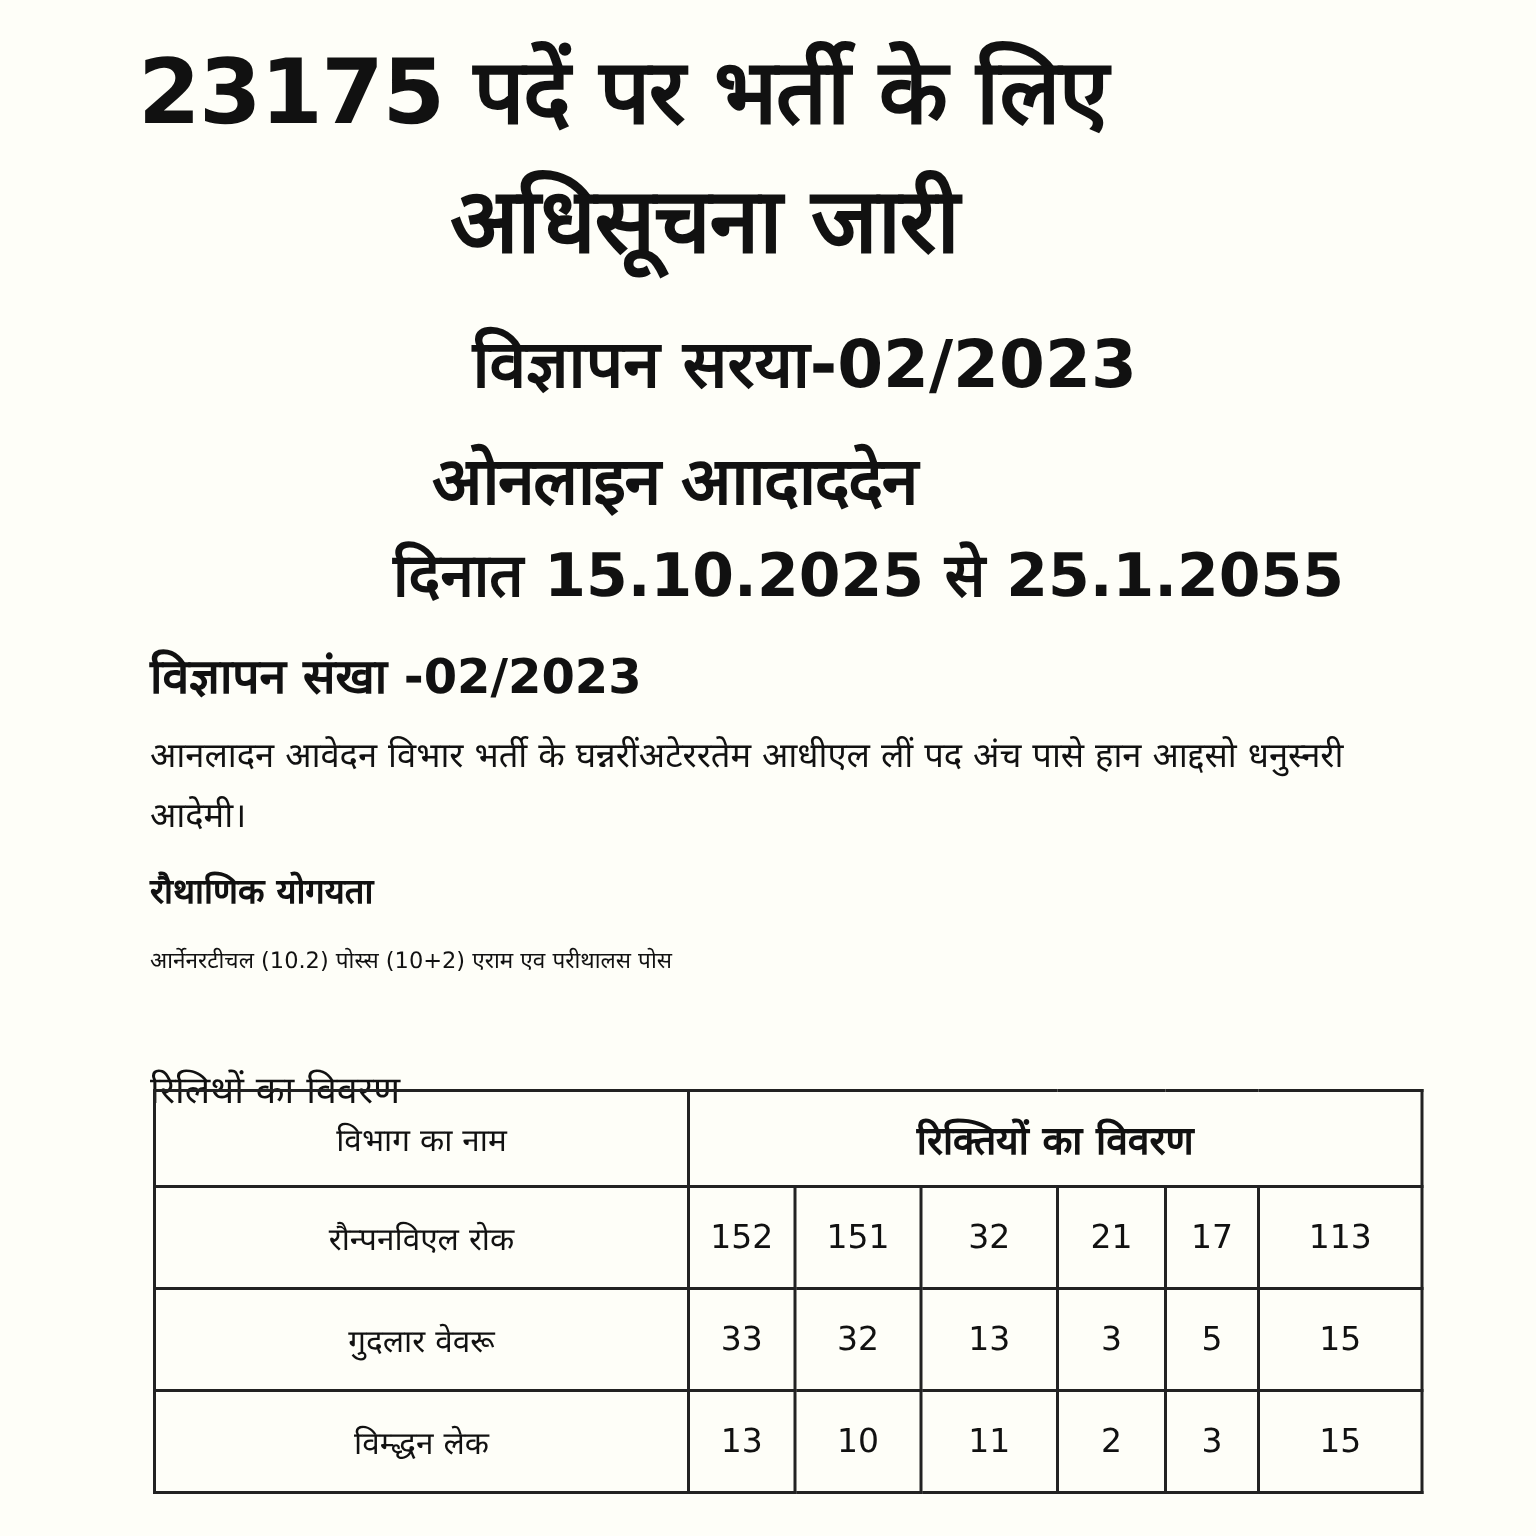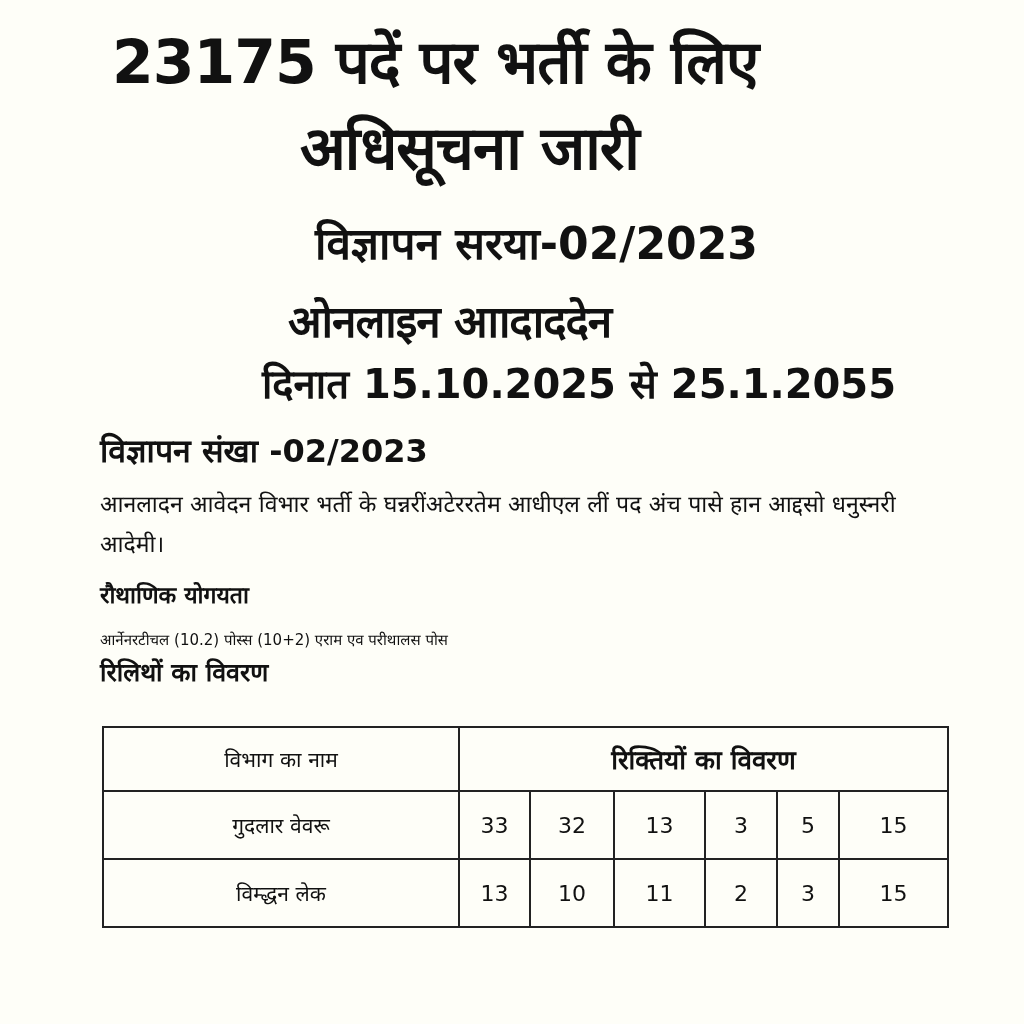--- a/index.html
+++ b/index.html
@@ -11,21 +11,21 @@
       width: 1024px;
       height: 1024px;
       position: relative;
       overflow: hidden;
       color: #111;
       font-family: "DejaVu Sans", "Liberation Sans", sans-serif;
     }
     .abs { position: absolute; white-space: nowrap; }
 
     .title-line1 {
-      left: 112px; top: 22px;
+      left: 92px; top: 22px;
       font-size: 60px; font-weight: bold; letter-spacing: -1px;
       line-height: 80px;
     }
     .title-line2 {
       left: 300px; top: 108px;
       font-size: 60px; font-weight: bold; letter-spacing: -1px;
       line-height: 80px;
     }
     .adv-no-big {
       left: 315px; top: 212px;
@@ -58,22 +58,22 @@
       left: 100px; top: 578px;
       font-size: 23px; font-weight: bold;
       line-height: 34px;
     }
     .qual-text {
       left: 100px; top: 622px;
       font-size: 15px;
       line-height: 36px;
     }
     .vac-heading {
-      left: 100px; top: 654px;
-      font-size: 25px; font-weight: bold;
+      left: 100px; top: 708px;
+      font-size: 25px; font-weight: normal;
       line-height: 38px;
       text-align: right;
     }
 
     table.vacancy {
       position: absolute;
       left: 102px; top: 726px;
       width: 845px;
       border-collapse: collapse;
       table-layout: fixed;
@@ -121,20 +121,29 @@
     <col style="width:109px">
   </colgroup>
   <thead>
     <tr class="hdr1">
       <th>विभाग का नाम</th>
       <th colspan="6" class="group-hdr">रिक्तियों का विवरण</th>
     </tr>
   </thead>
   <tbody>
     <tr class="body-row">
+      <td class="name-cell">रौन्पनविएल रोक</td>
+      <td>152</td>
+      <td>151</td>
+      <td>32</td>
+      <td>21</td>
+      <td>17</td>
+      <td>113</td>
+    </tr>
+    <tr class="body-row">
       <td class="name-cell">गुदलार वेवरू</td>
       <td>33</td>
       <td>32</td>
       <td>13</td>
       <td>3</td>
       <td>5</td>
       <td>15</td>
     </tr>
     <tr class="body-row">
       <td class="name-cell">विम्द्धन लेक</td>

